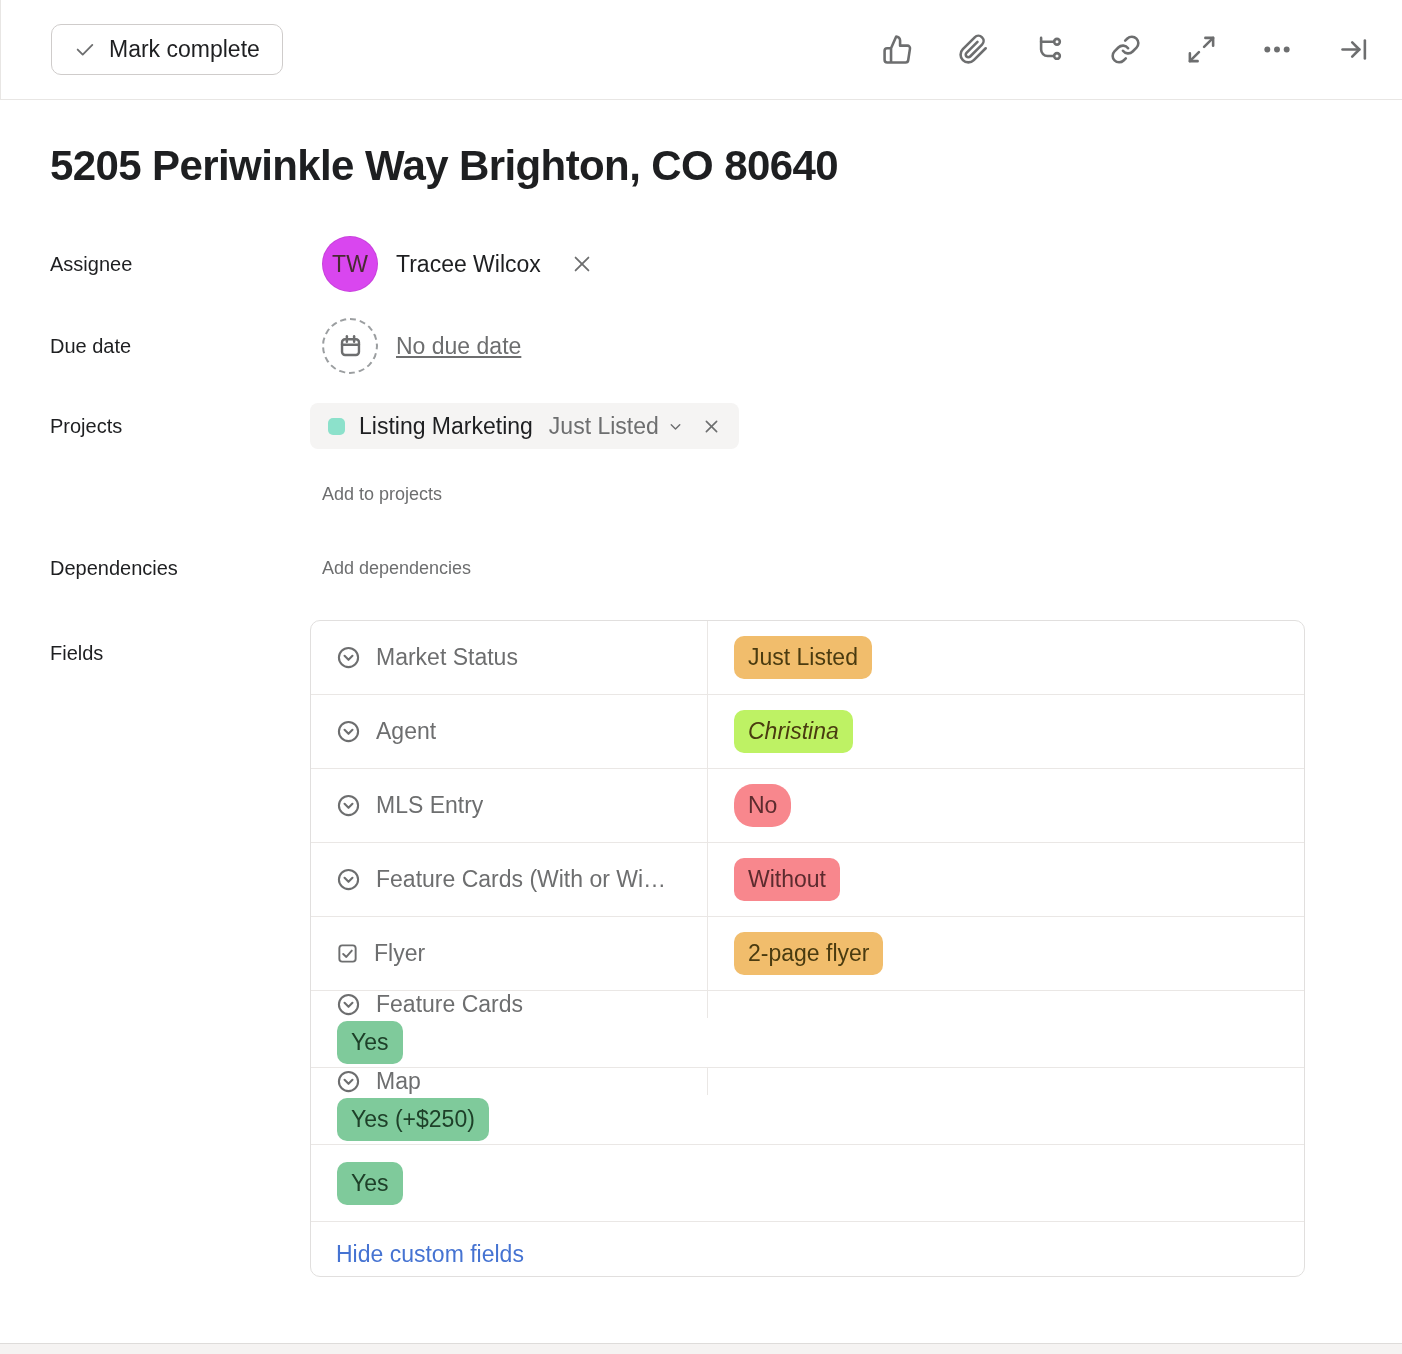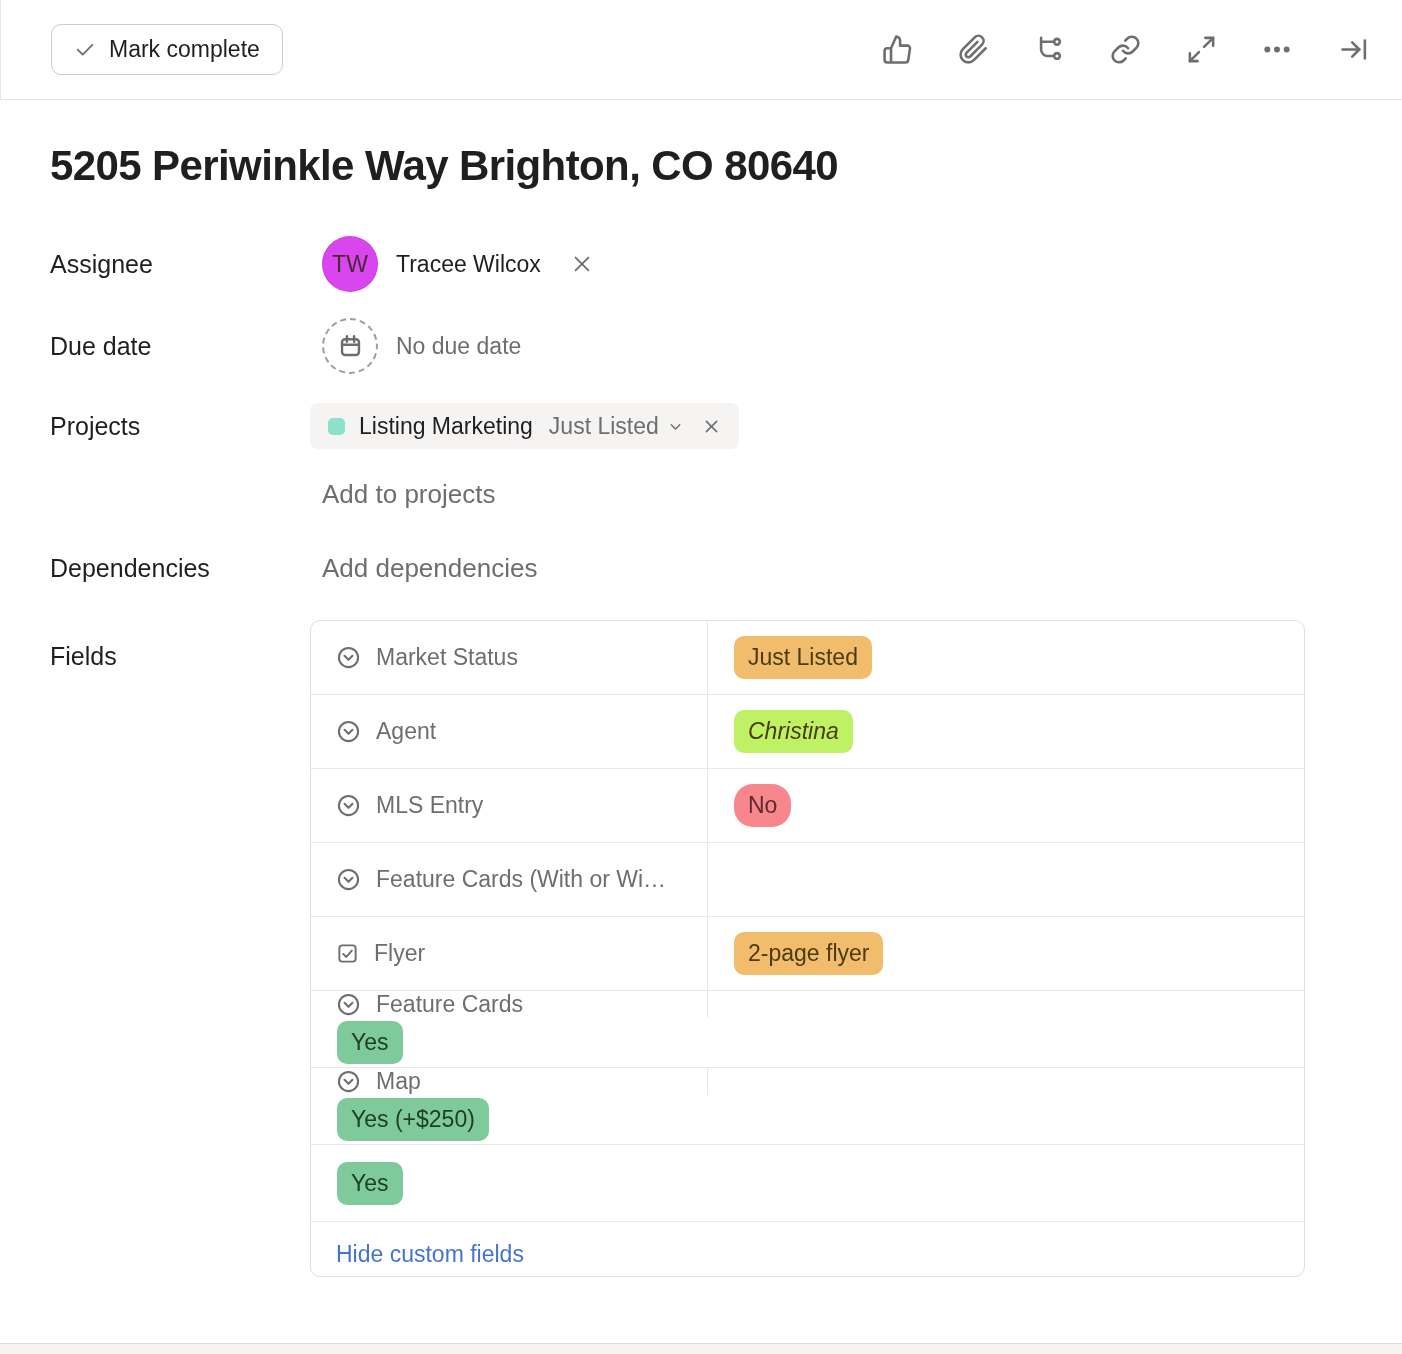--- a/index.html
+++ b/index.html
@@ -19,48 +19,48 @@
               display: flex; align-items: center; justify-content: center; }
   .icon { stroke: #6d6e6f; fill: none; stroke-width: 2; stroke-linecap: round; stroke-linejoin: round; }
   .icon-fill { fill: #6d6e6f; stroke: none; }
 
   
   .content { padding-left: 50px; }
   .task-title { font-size: 42px; font-weight: 700; letter-spacing: -0.6px;
                 margin: 42px 0 34px 0; color: #1e1f21; }
 
   .meta-row { display: flex; align-items: center; }
-  .meta-label { width: 272px; flex-shrink: 0; font-size: 25px; color: #1e1f21; }
+  .meta-label { width: 272px; flex-shrink: 0; font-size: 20px; color: #1e1f21; }
   .row-assignee { height: 80px; }
   .row-due { height: 84px; }
   .row-projects { height: 60px; margin-top: 8px; }
   .row-addproj { height: 56px; margin-top: 10px; }
   .row-deps { height: 56px; margin-top: 18px; }
   .row-fields { margin-top: 24px; align-items: flex-start; }
   .row-fields .meta-label { padding-top: 22px; }
 
   .avatar { width: 56px; height: 56px; border-radius: 50%; display: flex; align-items: center;
             justify-content: center; font-size: 23px; border: 1px solid rgba(0,0,0,0.08); }
   .assignee-name { font-size: 23px; margin-left: 18px; }
   .x-btn { background: none; border: none; cursor: pointer; margin-left: 30px;
            display: flex; align-items: center; }
 
   .due-circle { width: 56px; height: 56px; border-radius: 50%; border: 2px dashed #9b9ea0;
                 display: flex; align-items: center; justify-content: center; cursor: pointer; background: none; }
-  .due-text { font-size: 23px; color: #6d6e6f; margin-left: 18px; }
+  .due-text { font-size: 23px; color: #6d6e6f; margin-left: 18px; text-decoration: underline; }
 
   .project-pill { display: inline-flex; align-items: center; height: 46px; padding: 0 18px;
                   background: #f5f4f3; border-radius: 8px; margin-left: -12px; }
   .project-dot { width: 17px; height: 17px; border-radius: 5px; }
   .project-name { font-size: 23px; color: #1e1f21; margin-left: 14px; cursor: pointer; }
   .project-section { font-size: 23px; color: #6d6e6f; margin-left: 16px; cursor: pointer;
                      display: inline-flex; align-items: center; gap: 8px; }
   .pill-x { background: none; border: none; cursor: pointer; margin-left: 18px; display: flex; align-items: center; }
 
-  .grey-link { font-size: 26px; color: #6d6e6f; cursor: pointer; background: none; border: none; font-family: inherit; }
+  .grey-link { font-size: 18px; color: #6d6e6f; cursor: pointer; background: none; border: none; font-family: inherit; }
 
   
   .fields-table { width: 995px; margin-left: -12px; border: 1px solid #e1dfde; border-radius: 10px; }
   .frow { display: flex; height: 74px; border-bottom: 1px solid #eae7e5; cursor: pointer; }
   .frow:nth-child(n+6) { height: 77px; flex-direction: column; }
   .fcell-label { width: 397px; flex-shrink: 0; display: flex; align-items: center;
                  padding-left: 25px; gap: 15px; border-right: 1px solid #eae7e5; }
   .fname { font-size: 23px; color: #6d6e6f; white-space: nowrap; overflow: hidden; }
   .fcell-value { flex: 1; display: flex; align-items: center; padding-left: 26px; }
   .badge { font-size: 23px; padding: 8px 14px; border-radius: 10px; white-space: nowrap; }
@@ -236,20 +236,23 @@
   </div>
             <div class="frow">
     <div class="fcell-label">
       <svg class="icon" width="25" height="25" viewBox="0 0 24 24">
         <circle cx="12" cy="12" r="9.2"></circle>
         <polyline points="8.2 10.4 12 14.2 15.8 10.4"></polyline>
       </svg>
 
       <span class="fname">Feature Cards (With or Wi…</span>
     </div>
+    <div class="fcell-value">
+      <span class="badge" style="background: rgb(248, 135, 141); color: rgb(92, 43, 46);">Without</span>
+    </div>
   </div>
             <div class="frow">
     <div class="fcell-label">
 
       <svg class="icon" width="23" height="23" viewBox="0 0 24 24">
         <rect x="3.5" y="3.5" width="17" height="17" rx="3"></rect>
         <polyline points="7.5 12.5 10.8 15.6 16.5 9"></polyline>
       </svg>
       <span class="fname">Flyer</span>
     </div>

